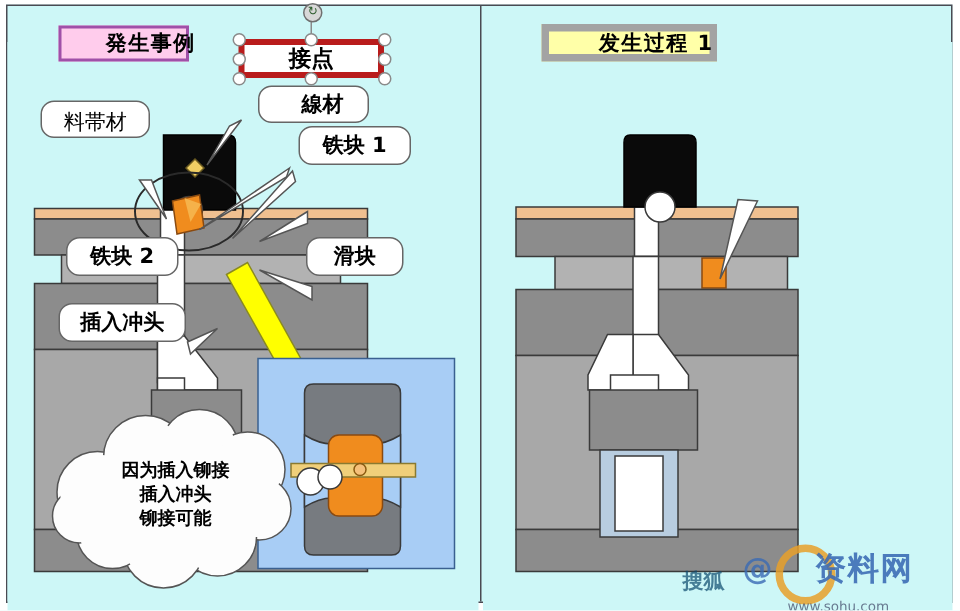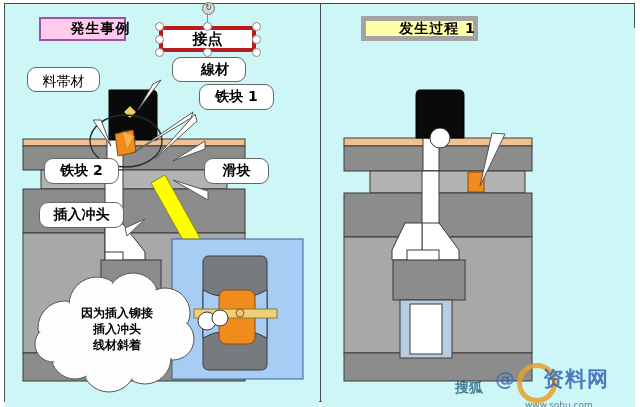--- a/index.html
+++ b/index.html
@@ -260,21 +260,21 @@
       <polygon points="200,113 168,133 200,121" fill="#ffffff" stroke="#555" stroke-width="1"></polygon>
 
       <polygon points="203,163 168,152 203,172" fill="#ffffff" stroke="#555" stroke-width="1"></polygon>
 
       <polygon points="120,200 140,191 122,208" fill="#ffffff" stroke="#555" stroke-width="1"></polygon>
     </svg>
 
     <div id="cloud-text">
       <div>因为插入铆接</div>
       <div>插入冲头</div>
-      <div>线材斜着</div>
+      <div>铆接可能</div>
     </div>
 
   </div>
 
   <div class="panel" id="panel-right">
 
     <svg class="vec vec-back" viewBox="0 0 313 397">
 
       <rect x="22" y="110" width="188" height="8" fill="#f0c090" stroke="#3a3a3a" stroke-width="1"></rect>
       <rect x="22" y="118" width="188" height="25" fill="#8c8c8c" stroke="#3a3a3a" stroke-width="1"></rect>

